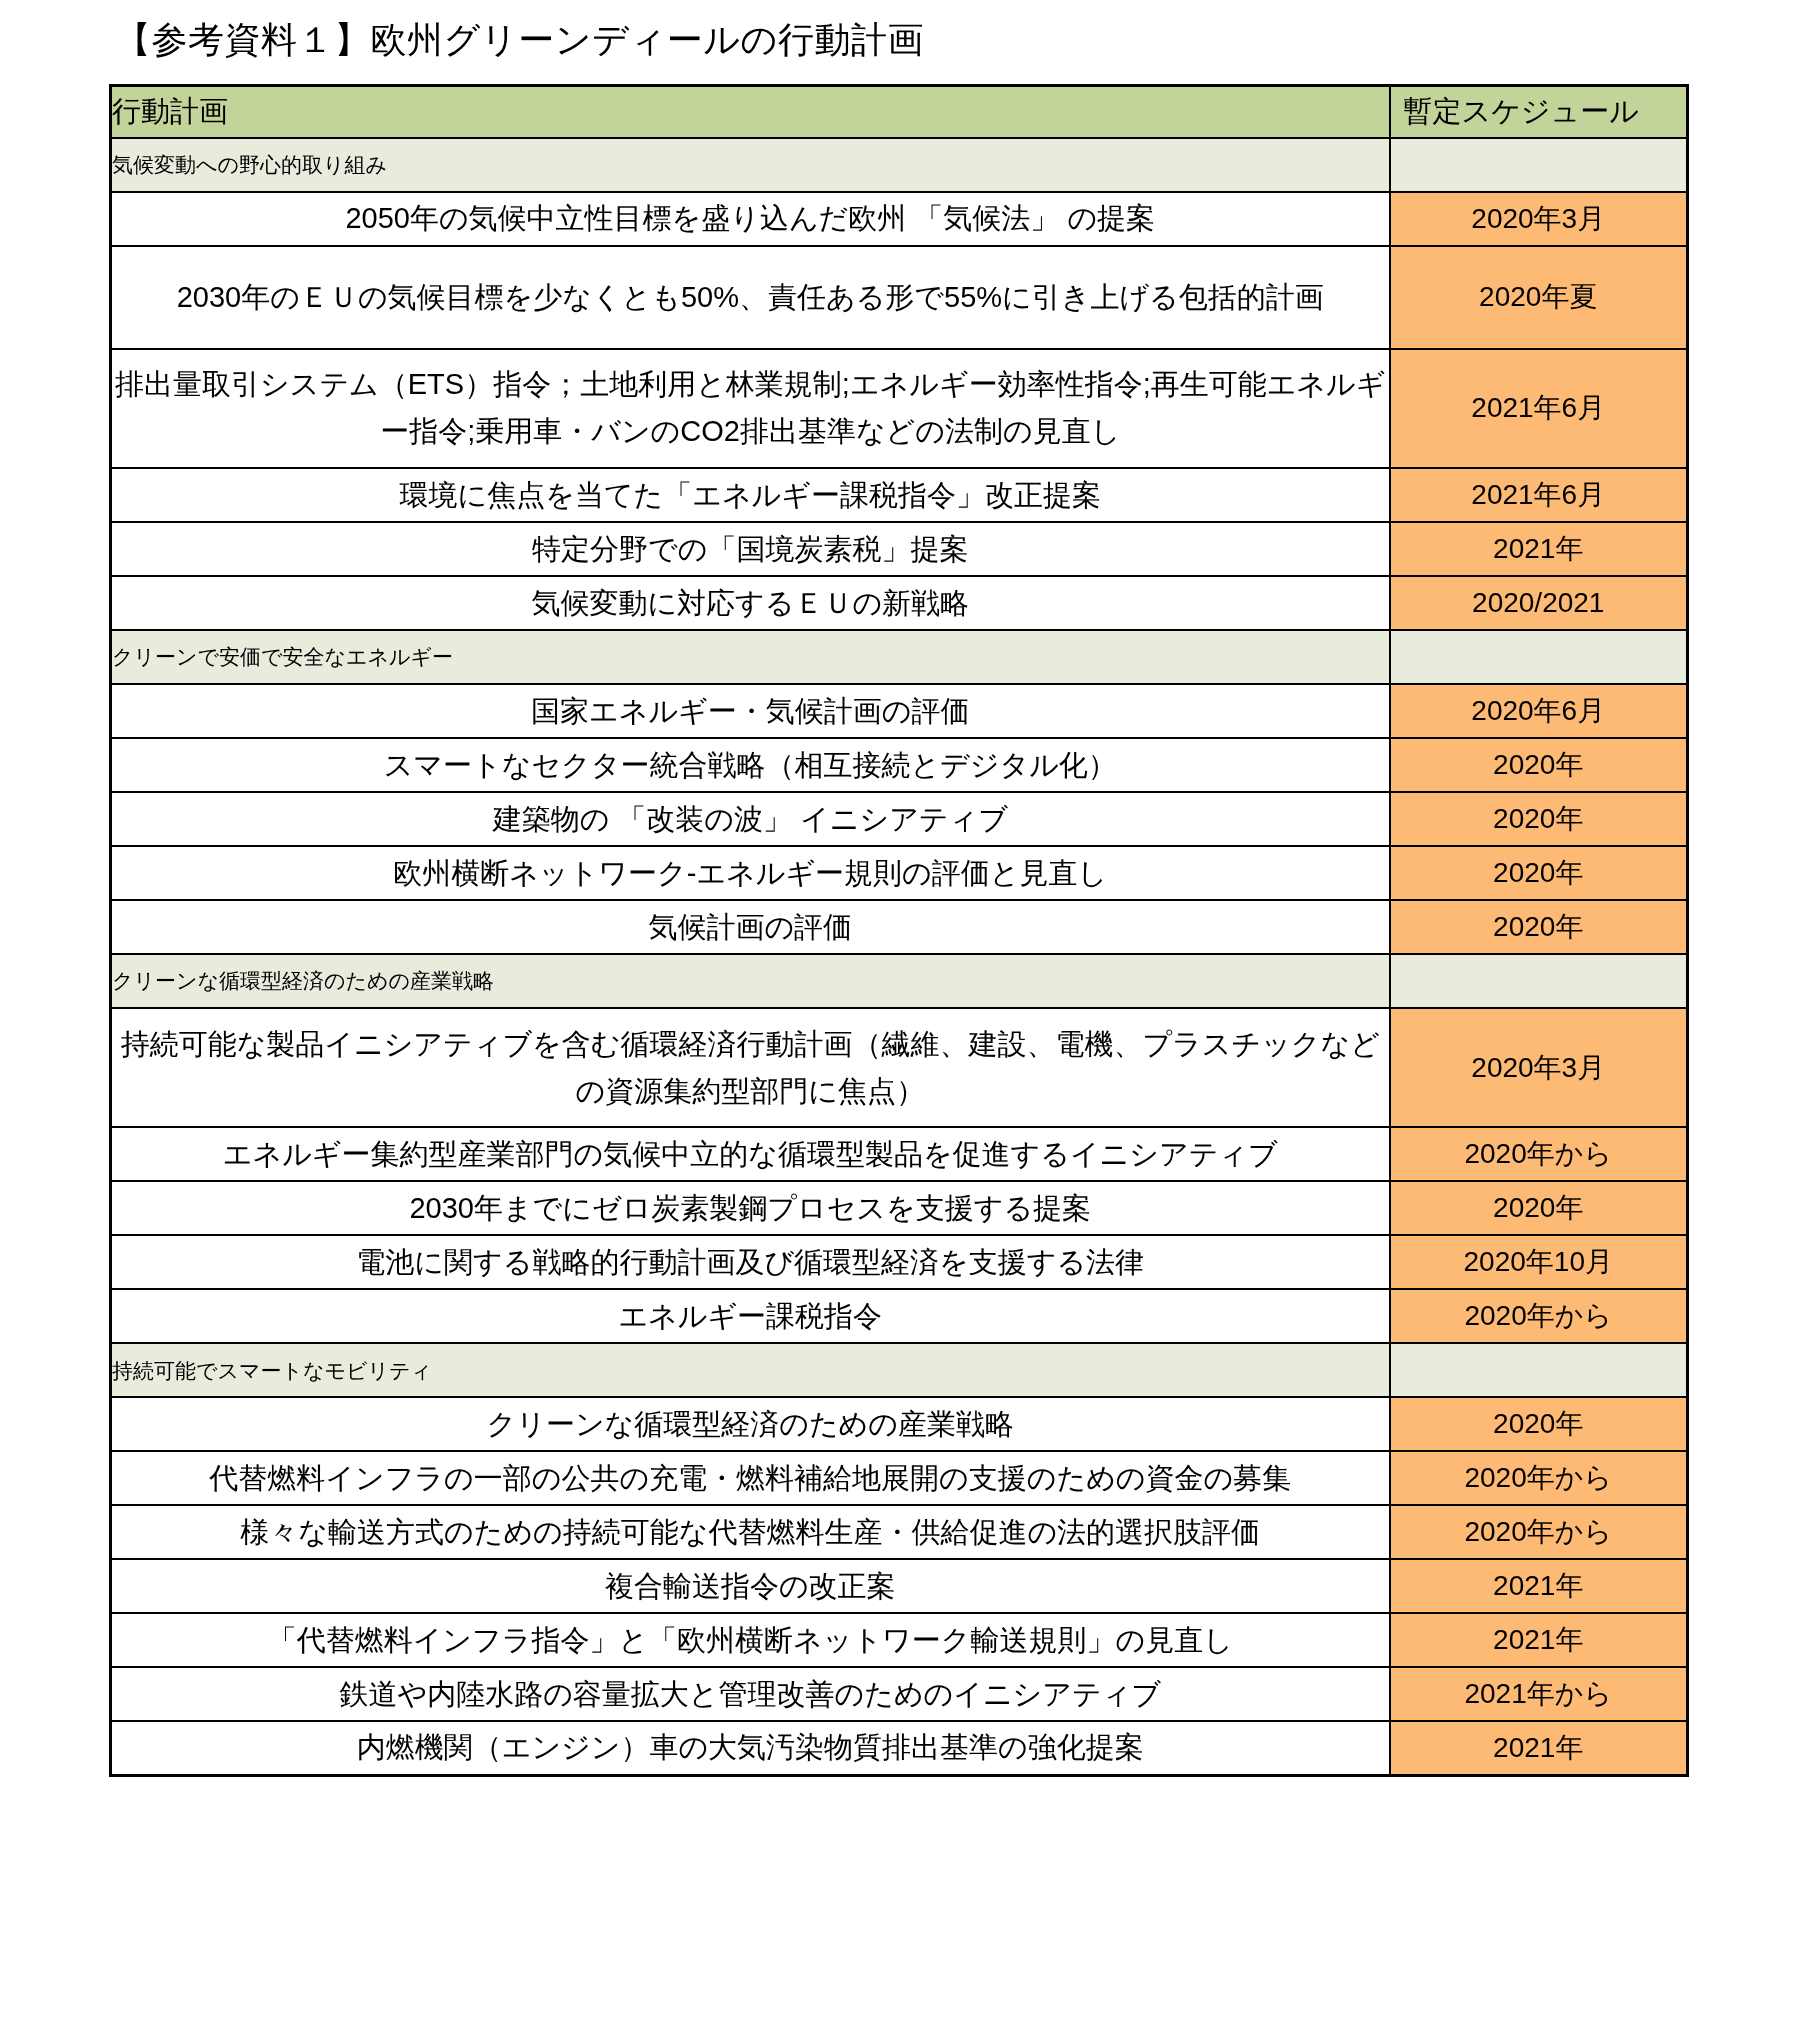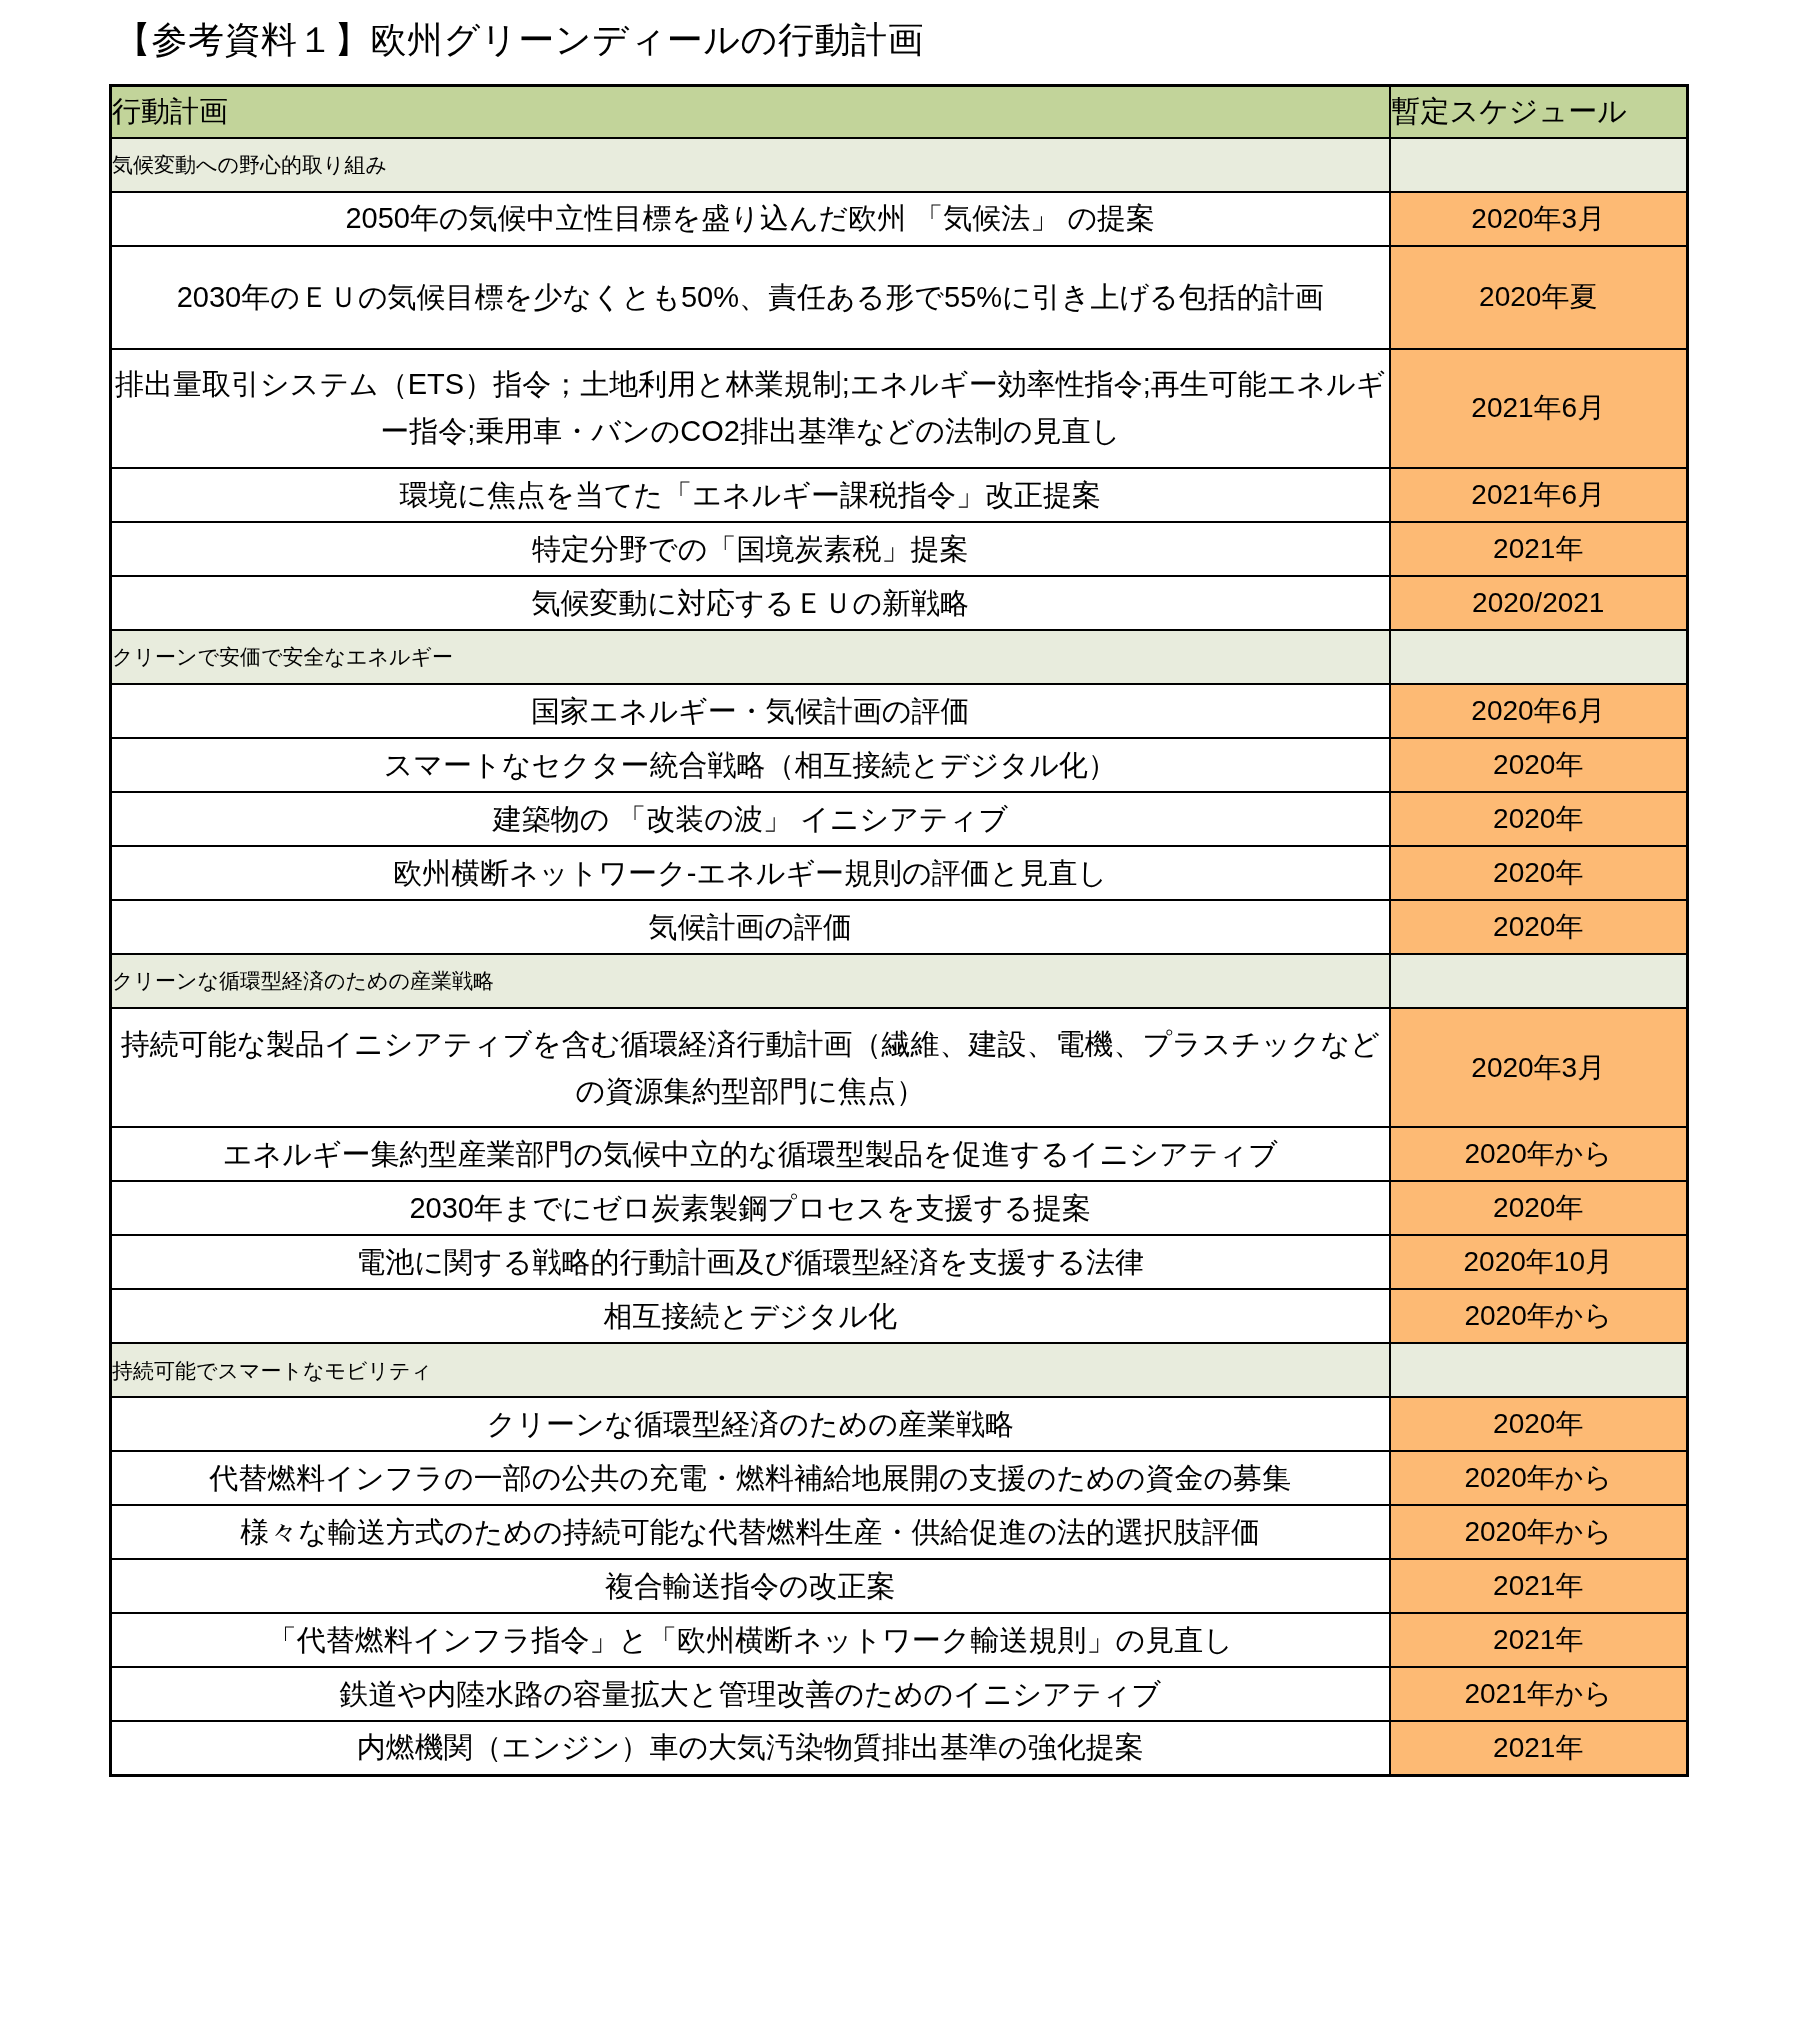--- a/index.html
+++ b/index.html
@@ -60,21 +60,21 @@
   .hdr-cell {
     background: #c2d49a;
     font-size: 29px;
     line-height: 1.2;
     height: 50px;
     padding: 5.8px 0 5.8px 15.5px;
     text-align: left;
     white-space: nowrap;
   }
   .hdr-cell.sched {
-    padding-left: 1px;
+    padding-left: 13px;
   }
 
   
   .sec-cell {
     background: #e8ecdd;
     font-size: 21px;
     line-height: 1.2;
     height: 52px;
     padding: 6.8px 0 6.8px 15.5px;
     text-align: left;
@@ -193,21 +193,21 @@
           </tr>
           <tr class="row-h1">
             <td class="act-cell">2030年までにゼロ炭素製鋼プロセスを支援する提案</td>
             <td class="sched-cell">2020年</td>
           </tr>
           <tr class="row-h1">
             <td class="act-cell">電池に関する戦略的行動計画及び循環型経済を支援する法律</td>
             <td class="sched-cell">2020年10月</td>
           </tr>
           <tr class="row-h1">
-            <td class="act-cell">相互接続とデジタル化</td>
+            <td class="act-cell">エネルギー課税指令</td>
             <td class="sched-cell">2020年から</td>
           </tr>
           <tr>
             <td class="sec-cell">持続可能でスマートなモビリティ</td>
             <td class="sec-cell sec-blank"></td>
           </tr>
           <tr class="row-h1">
             <td class="act-cell">クリーンな循環型経済のための産業戦略</td>
             <td class="sched-cell">2020年</td>
           </tr>

